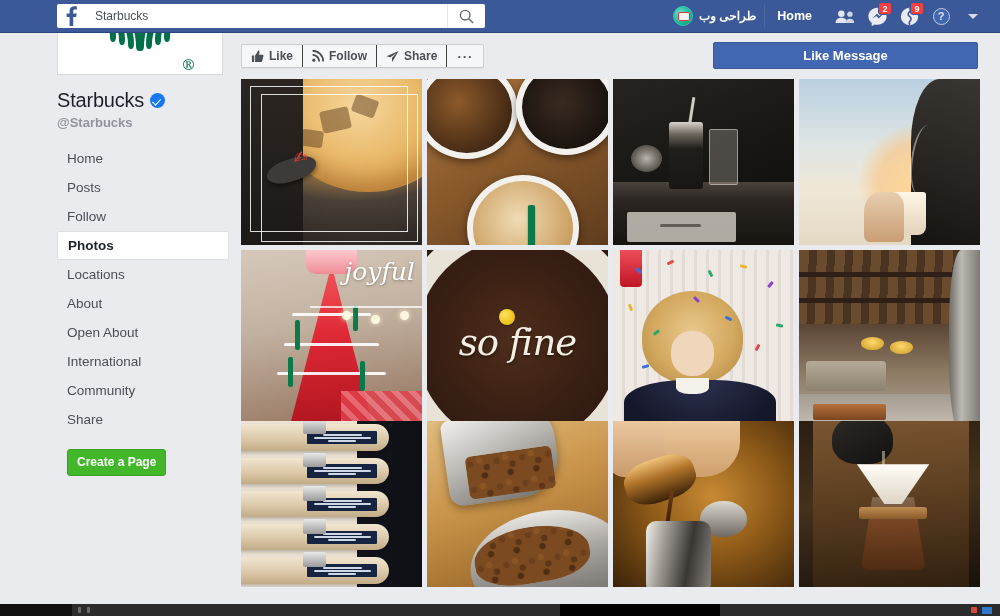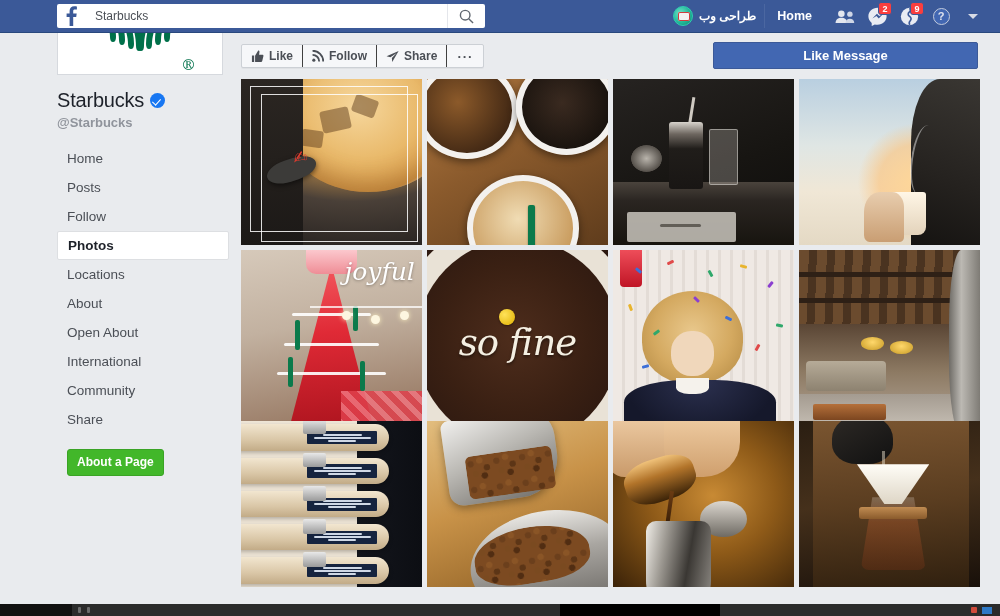--- a/index.html
+++ b/index.html
@@ -704,21 +704,21 @@
         <div class="nav-item">Follow</div>
         <div class="nav-item active">Photos</div>
         <div class="nav-item">Locations</div>
         <div class="nav-item">About</div>
         <div class="nav-item">Open About</div>
         <div class="nav-item">International</div>
         <div class="nav-item">Community</div>
         <div class="nav-item">Share</div>
       </div>
 
-      <div class="create-page-btn">About a Page</div>
+      <div class="create-page-btn">Create a Page</div>
     </div>
 
     <div class="right-col">
 
       <div class="action-bar">
         <div class="btn-group">
 
           <div class="gbtn">
             <svg width="13" height="13" viewBox="0 0 14 14" aria-hidden="true">
               <path d="M1 6h2.4v7H1zM4.4 6.2L7.6.7c.9-.2 1.6.4 1.5 1.4L8.7 5h3.5c.9 0 1.4.7 1.2 1.5l-1.3 5.4c-.2.7-.6 1.1-1.3 1.1H4.4z" fill="#4b4f56"></path>

